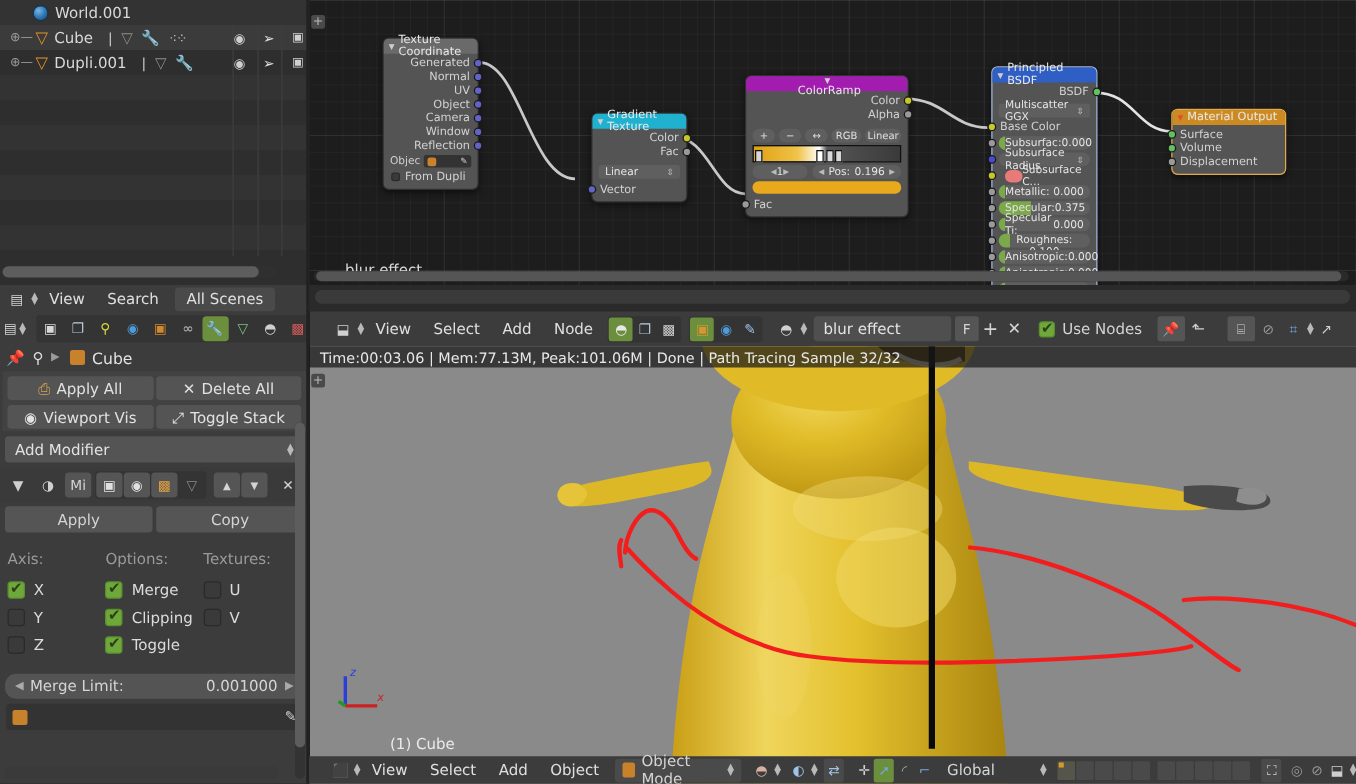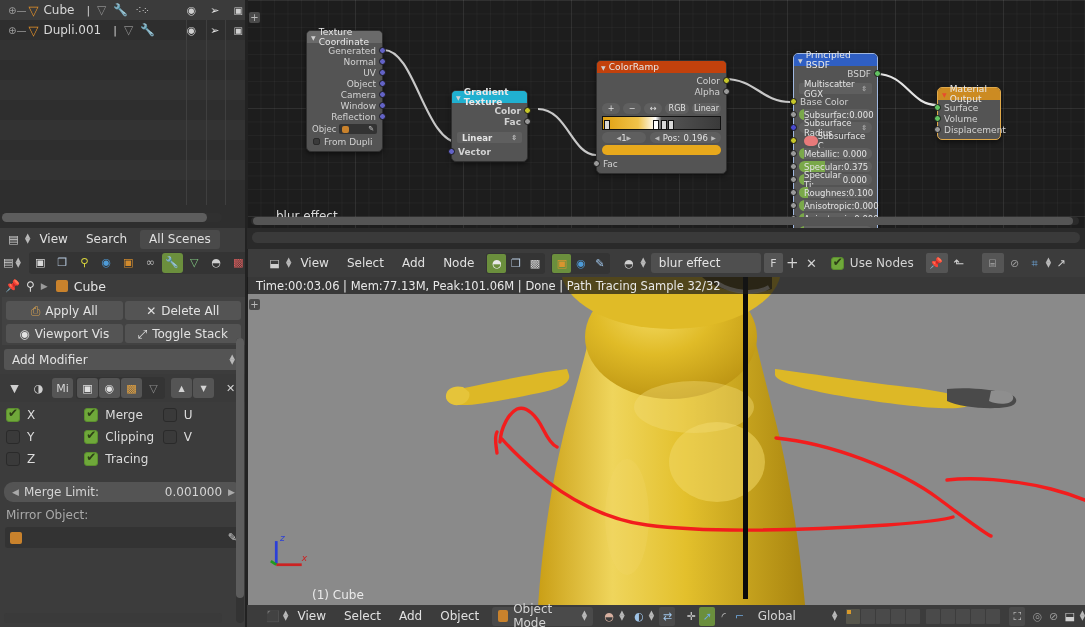--- a/index.html
+++ b/index.html
@@ -86,21 +86,21 @@
          padding-right:6px; font-size:9px; color:#d2d2d2; position:relative;}
   .srow.left{ justify-content:flex-start; padding-left:6px;}
   .sock{ position:absolute; width:7px; height:7px; border-radius:50%; border:1px solid #191919;}
   .sock.r{ right:-4px; } .sock.l{ left:-4px; }
   .s-yel{ background:#c7c729;} .s-gry{ background:#9a9a9a;} .s-pur{ background:#6363c7;}
   .s-grn{ background:#62c262;} .s-blu{ background:#4a4ad0;}
   .prop{ margin:2px 5px; height:11px; background:#5f5f5f; border-radius:6px; display:flex;
          align-items:center; padding:0 5px; font-size:8.5px; color:#e4e4e4; justify-content:space-between;}
   .prop.sl{ background:linear-gradient(to right,#7aa84a 0px,#7aa84a 5px,#5f5f5f 5px); }
   .prop.sl2{ background:linear-gradient(to right,#7aa84a 0px,#7aa84a 26px,#5f5f5f 26px); }
-  .prop.sl3{ background:linear-gradient(to right,#7aa84a 0px,#7aa84a 9px,#5f5f5f 9px); }
+  .prop.sl3{ background:linear-gradient(to right,#7aa84a 0px,#7aa84a 9px,#5f5f5f 9px);flex-direction:column; }
   .prop.drop:after{ content:"⇳"; font-size:7px; color:#cfcfcf;}
   .ramp{ margin:2px 5px; height:14px; background:linear-gradient(to right,#e0a010 0%,#f0c34a 30%,#ffffff 45%,#565656 50%,#3a3a3a 100%);
          border:1px solid #111;}
   .rampbar{ margin:2px 5px; height:10px; border-radius:5px; background:#e8a91c;}
   .rampctl{ display:flex; gap:3px; margin:2px 5px; }
   .rc{ height:11px; background:#5f5f5f; border-radius:6px; display:flex; align-items:center;
        justify-content:center; font-size:8px; color:#e0e0e0; flex:1;}
   .noodle{ position:absolute; inset:0; pointer-events:none;}
   .nodelabel{ position:absolute; font-size:12px; color:#d8d8d8;}
   #nodes .hscroll2{ position:absolute; left:4px; bottom:3px; height:8px; width:828px;
@@ -134,20 +134,24 @@
   .blackline{ position:absolute; left:496px; top:0; width:5px; height:322px; background:#0a0a0a; z-index:6;}
   svg.annot{ position:absolute; left:0; top:0; width:838px; height:350px; z-index:5; pointer-events:none;}
   svg.figure{ position:absolute; left:0; top:0; width:838px; height:350px; z-index:3;}
   .plusbtn{ position:absolute; width:11px; height:11px; color:#b9b9b9; font-size:10px;
             display:flex; align-items:center; justify-content:center; background:#4a4a4a; border-radius:2px;}
 </style>
 </head>
 <body>
 
 <div id="outliner" class="abs">
+  <div class="ol-row alt" style="padding-left:26px;">
+    <span class="disc" style="background:radial-gradient(circle at 35% 32%, #6fb7e8, #2b6da8 60%, #1d4d78);border:1px solid #17344f;"></span>
+    <span class="ol-name">World.001</span>
+  </div>
 
   <div class="ol-row sel">
     <span style="color:#9a9a9a;font-size:10px;">⊕—</span>
     <span style="margin-left:2px;color:#e08f2a;font-size:13px;">▽</span>
     <span class="ol-name">Cube</span>
     <span class="ol-mid">
       <span style="color:#cfcfcf;">|</span>
       <span style="color:#8d8d8d;font-size:12px;">▽</span>
       <span style="color:#3a8bd4;font-size:12px;">🔧</span>
       <span style="color:#bdbdbd;font-size:11px;letter-spacing:-1px;">⁖⁘</span>
@@ -273,21 +277,30 @@
       <span class="mbtn" style="color:#e0a040;">▩</span>
       <span class="mbtn flat" style="color:#8a8a8a;">▽</span>
     </span>
     <span style="display:flex;gap:1px;margin-left:3px;">
       <span class="mbtn" style="font-size:8px;">▲</span>
       <span class="mbtn" style="font-size:8px;">▼</span>
     </span>
     <span class="mbtn flat" style="margin-left:3px;">✕</span>
   </div>
 
-
+  <div class="twocol">
+    <div>Apply</div>
+    <div>Copy</div>
+  </div>
+
+  <div class="cols" style="padding-top:8px;">
+    <div class="cl">Axis:</div>
+    <div class="cl">Options:</div>
+    <div class="cl">Textures:</div>
+  </div>
 
   <div class="cols">
     <div>
       <div class="ckrow">
         <span class="ck on"></span>
         <span class="ckl">X</span>
       </div>
       <div class="ckrow">
         <span class="ck"></span>
         <span class="ckl">Y</span>
@@ -301,21 +314,21 @@
       <div class="ckrow">
         <span class="ck on"></span>
         <span class="ckl">Merge</span>
       </div>
       <div class="ckrow">
         <span class="ck on"></span>
         <span class="ckl">Clipping</span>
       </div>
       <div class="ckrow">
         <span class="ck on"></span>
-        <span class="ckl">Tracing</span>
+        <span class="ckl">Toggle</span>
       </div>
     </div>
     <div>
       <div class="ckrow">
         <span class="ck"></span>
         <span class="ckl">U</span>
       </div>
       <div class="ckrow">
         <span class="ck"></span>
         <span class="ckl">V</span>
@@ -323,21 +336,20 @@
     </div>
   </div>
 
   <div class="numfield" style="margin-top:10px;">
     <span style="color:#aaa;font-size:9px;">◀</span>
     <span style="margin-right:auto;margin-left:5px;">Merge Limit:</span>
     <span>0.001000</span>
     <span style="color:#aaa;font-size:9px;margin-left:6px;">▶</span>
   </div>
 
-  <div class="fieldlbl">Mirror Object:</div>
   <div class="objfield">
     <span class="cubeico"></span>
     <span style="flex:1;margin-left:6px;"></span>
     <span style="color:#cfcfcf;font-size:11px;">✎</span>
   </div>
   <div class="abs" style="left:4px;top:385px;width:218px;height:10px;background:#3a3a3a;border-radius:3px;"></div>
 
   <div class="vscroll" style="top:110px;height:285px;">
     <i style="top:0;height:260px;"></i>
   </div>
@@ -394,21 +406,21 @@
           <span style="font-size:7px;color:#ccc;">✎</span>
         </span>
       </div>
       <div class="srow left">
         <span style="width:7px;height:7px;background:#3a3a3a;border:1px solid #2a2a2a;border-radius:2px;margin-right:4px;"></span>
         <span>From Dupli</span>
       </div>
     </div>
   </div>
 
-  <div class="node" style="left:204px;top:90px;width:77px;font-weight:bold;">
+  <div class="node" style="left:226px;top:90px;width:77px;">
     <div class="nh" style="background:#20b0d0;">
       <span class="tri">▼</span>
       <span>Gradient Texture</span>
     </div>
     <div class="nbody">
       <div class="srow">
         <span class="sock r s-yel" style="top:2px;"></span>
         <span>Color</span>
         </div>
       <div class="srow">
@@ -419,21 +431,21 @@
         <span>Linear</span>
         </div>
       <div class="srow left" style="margin-top:3px;">
         <span class="sock l s-pur" style="top:2px;"></span>
         <span>Vector</span>
         </div>
     </div>
   </div>
 
   <div class="node" style="left:349px;top:60px;width:131px;">
-    <div class="nh" style="background:#c2410c;">
+    <div class="nh" style="background:#a21caf;flex-direction:column;">
       <span class="tri">▼</span>
       <span>ColorRamp</span>
     </div>
     <div class="nbody">
       <div class="srow">
         <span class="sock r s-yel" style="top:2px;"></span>
         <span>Color</span>
         </div>
       <div class="srow">
         <span class="sock r s-gry" style="top:2px;"></span>
@@ -537,21 +549,21 @@
         </div>
       <div class="prop sl" style="position:relative;">
 
         <span>Sheen:</span>
         <span>0.000</span>
         </div>
 
     </div>
   </div>
 
-  <div class="node" style="left:690px;top:87px;width:64px;border-color:#e0a94a;">
+  <div class="node" style="left:690px;top:87px;width:92px;border-color:#e0a94a;">
     <div class="nh" style="background:#cc8b22;">
       <span class="tri" style="color:#e84b2f;">▼</span>
       <span>Material Output</span>
     </div>
     <div class="nbody">
       <div class="srow left">
         <span class="sock l s-grn" style="top:2px;"></span>
         <span>Surface</span>
         </div>
       <div class="srow left">

